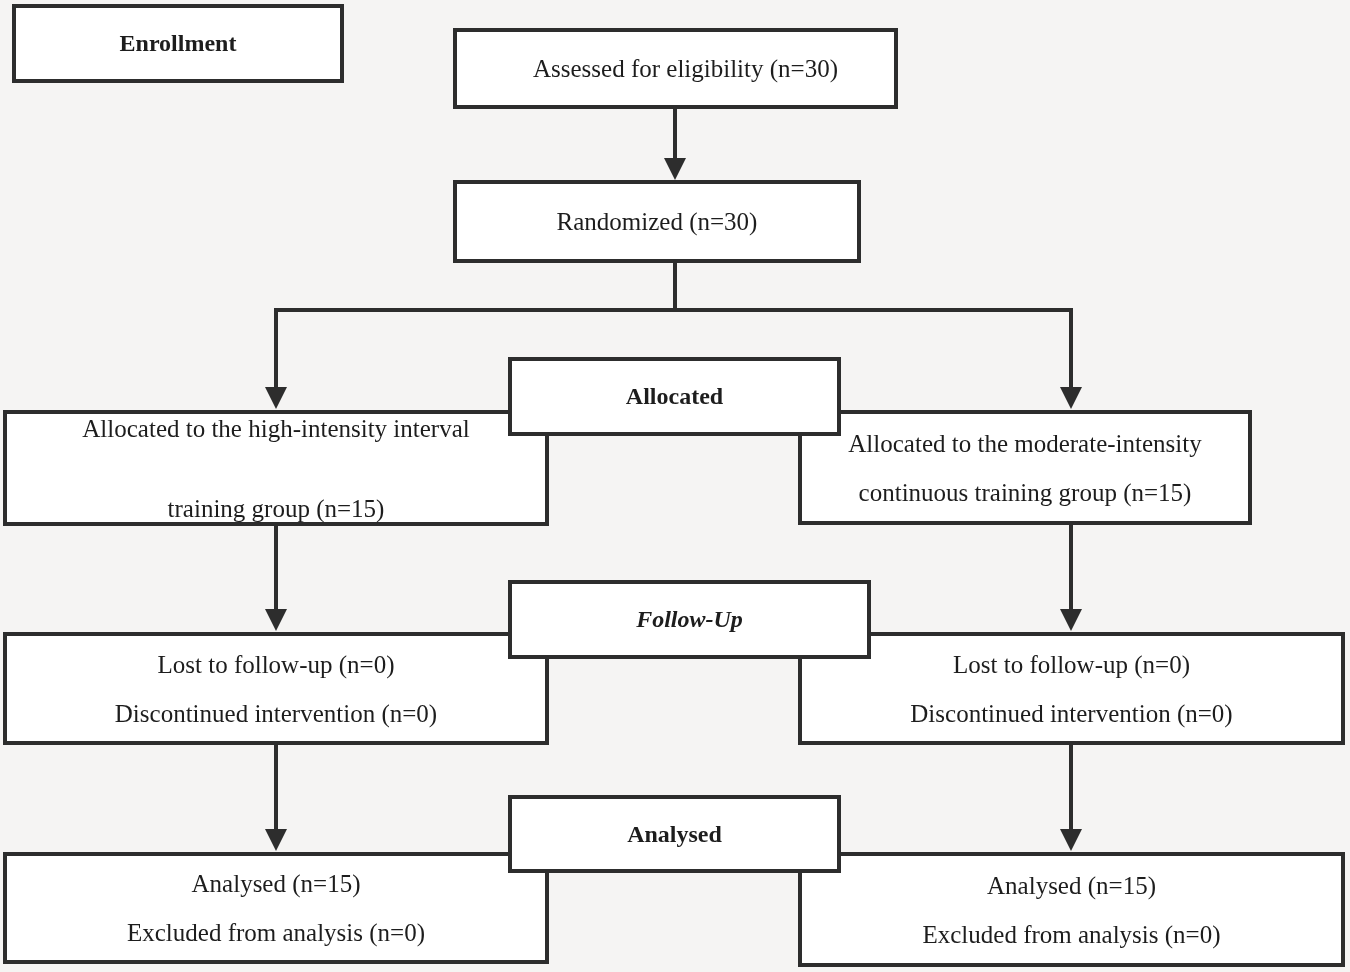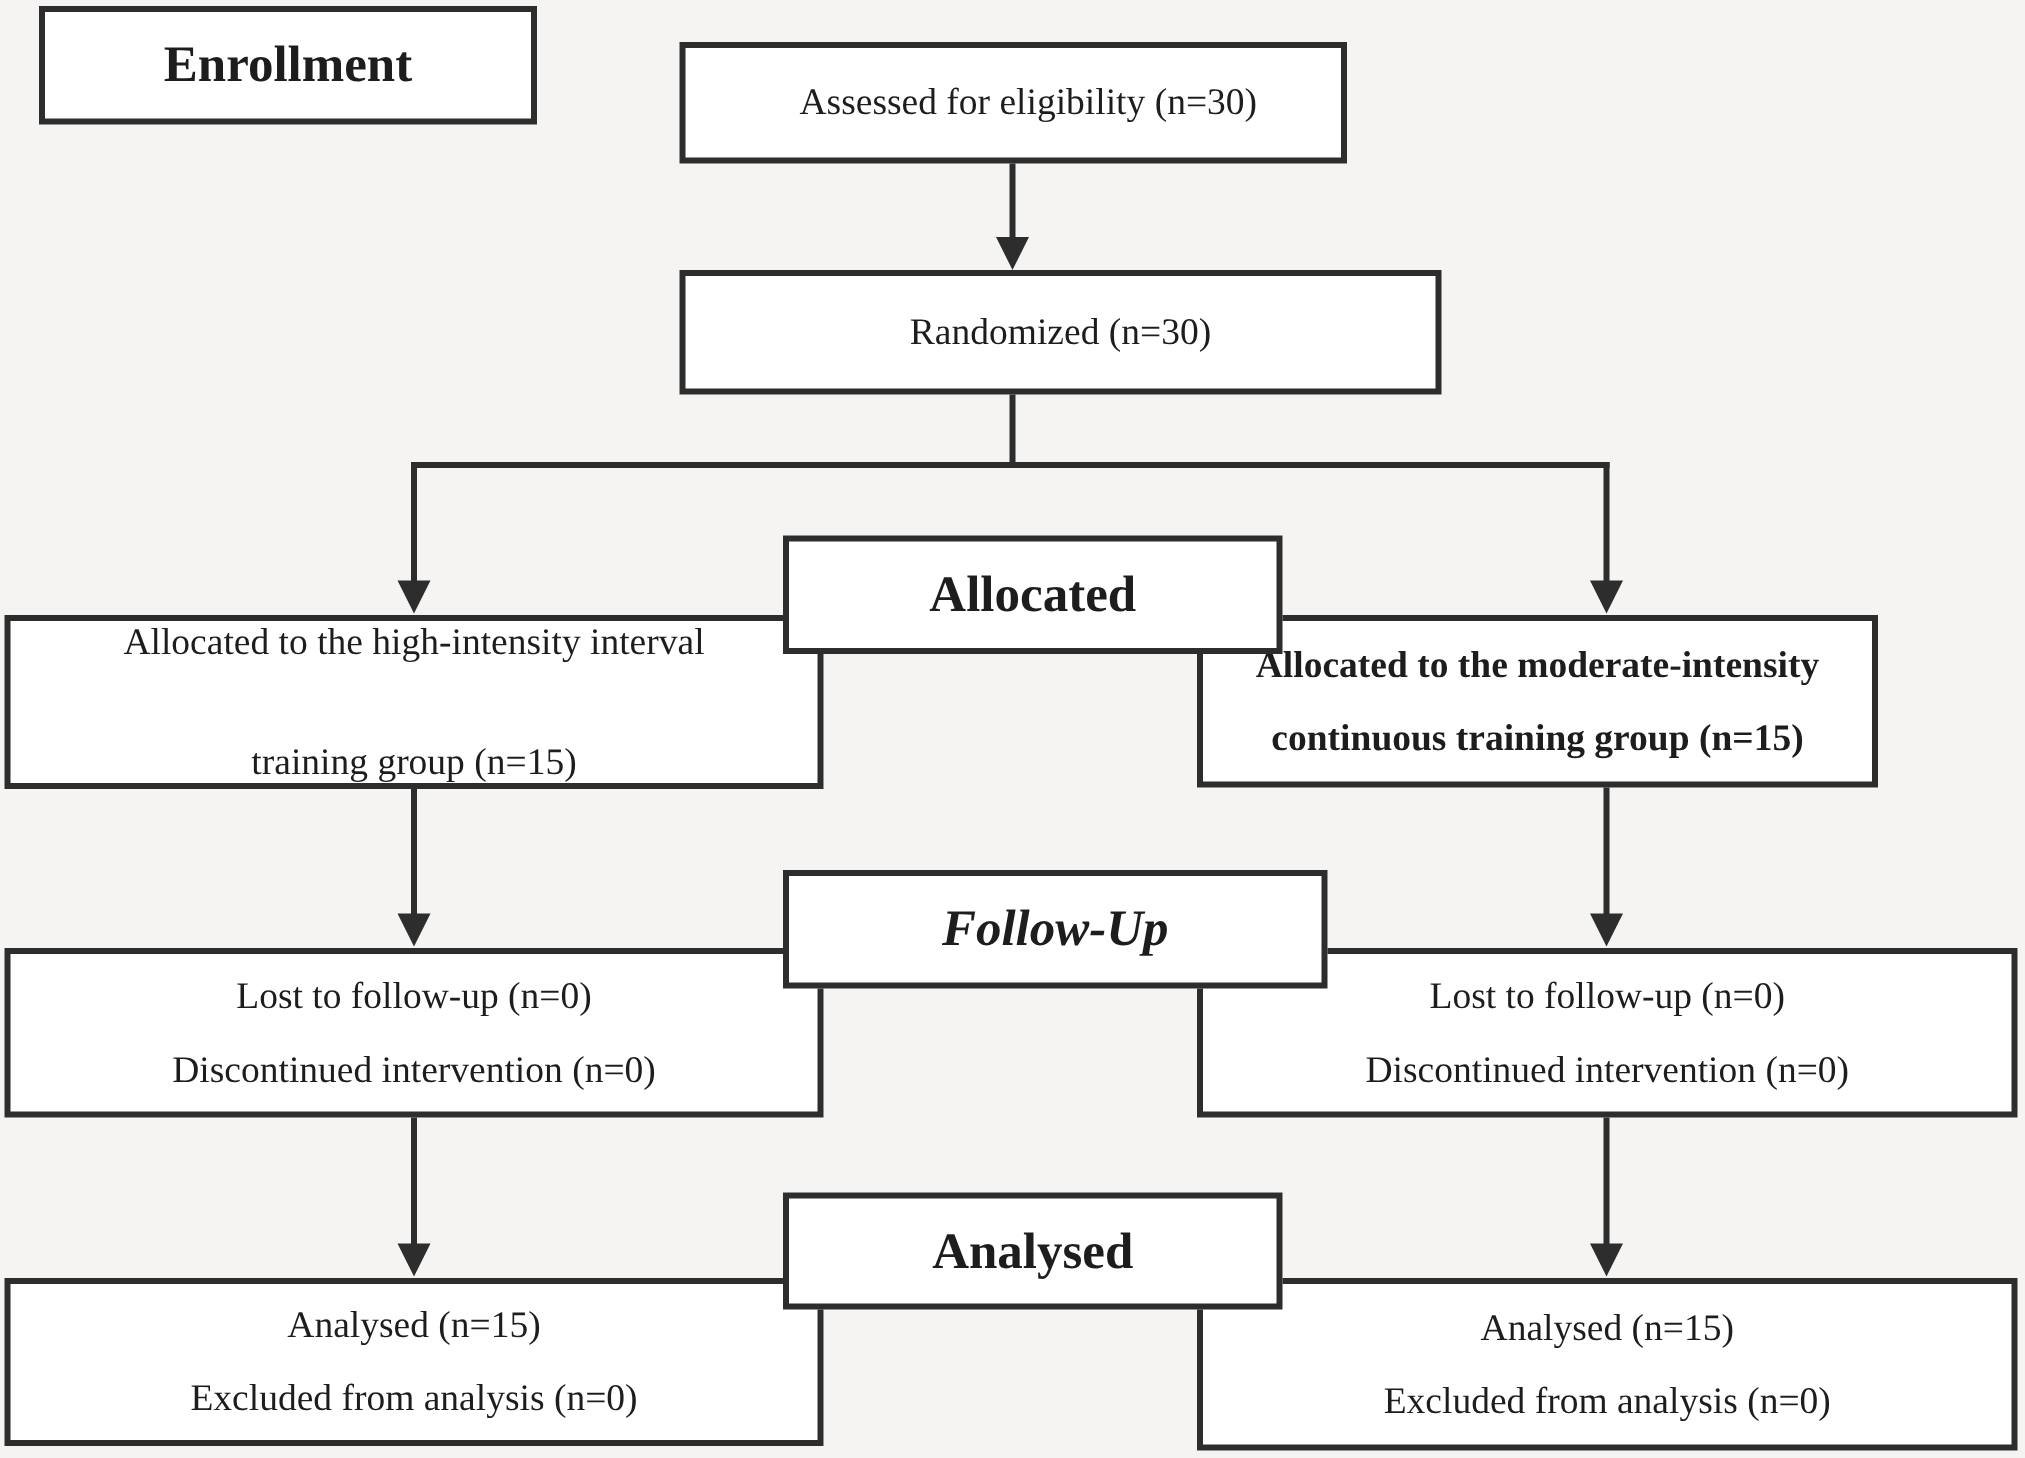--- a/index.html
+++ b/index.html
@@ -24,23 +24,22 @@
     flex-direction: column;
     align-items: center;
     justify-content: center;
     text-align: center;
     font-size: 25px;
     line-height: 49px;
     z-index: 2;
   }
   .stage {
     font-weight: bold;
-    font-size: 34px;
+    font-size: 24px;
     z-index: 3;
-    margin-left: 14px;
   }
   .vline, .hline {
     position: absolute;
     background: #2d2d2d;
     z-index: 1;
   }
   .ahead {
     position: absolute;
     width: 0;
     height: 0;
@@ -60,42 +59,42 @@
     <span>Enrollment</span>
   </div>
 
   <div class="box" style="left:453px; top:28px; width:445px; height:81px;padding-left:20px;">
     <span>Assessed for eligibility (n=30)</span>
   </div>
 
   <div class="vline" style="left:673px; top:108px; width:4px; height:52px;"></div>
   <div class="ahead" style="left:664px; top:158px;"></div>
 
-  <div class="box" style="left:453px; top:180px; width:508px; height:83px;">
+  <div class="box" style="left:453px; top:180px; width:408px; height:83px;">
     <span>Randomized (n=30)</span>
   </div>
 
   <div class="vline" style="left:673px; top:262px; width:4px; height:50px;"></div>
   <div class="hline" style="left:274px; top:308px; width:799px; height:4px;"></div>
 
   <div class="vline" style="left:274px; top:308px; width:4px; height:80px;"></div>
   <div class="ahead" style="left:265px; top:387px;"></div>
   <div class="vline" style="left:1069px; top:308px; width:4px; height:80px;"></div>
   <div class="ahead" style="left:1060px; top:387px;"></div>
 
   <div class="box stage" style="left:508px; top:357px; width:333px; height:79px;">
     <span>Allocated</span>
   </div>
 
   <div class="box" style="left:3px; top:410px; width:546px; height:116px;gap:31px;">
     <span class="line1">Allocated to the high-intensity interval</span>
     <span class="line2">training group (n=15)</span>
   </div>
 
-  <div class="box" style="left:798px; top:410px; width:454px; height:115px;font-weight:bold;">
+  <div class="box" style="left:798px; top:410px; width:454px; height:115px;">
     <span class="line1">Allocated to the moderate-intensity</span>
     <span class="line2">continuous training group (n=15)</span>
   </div>
 
   <div class="vline" style="left:274px; top:524px; width:4px; height:86px;"></div>
   <div class="ahead" style="left:265px; top:609px;"></div>
   <div class="vline" style="left:1069px; top:523px; width:4px; height:87px;"></div>
   <div class="ahead" style="left:1060px; top:609px;"></div>
 
   <div class="box stage" style="left:508px; top:580px; width:363px; height:79px;font-style:italic;">

